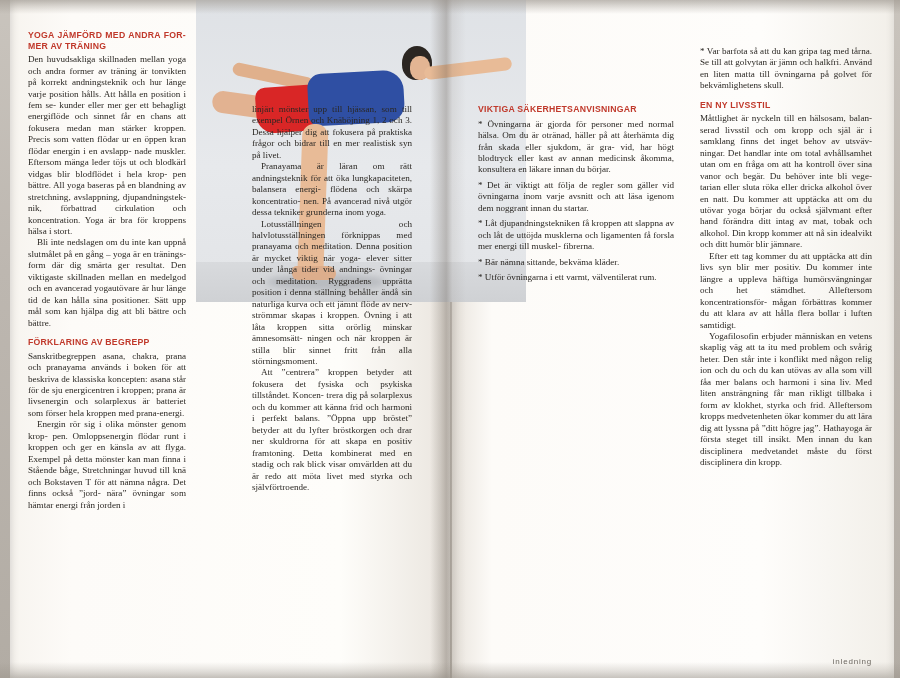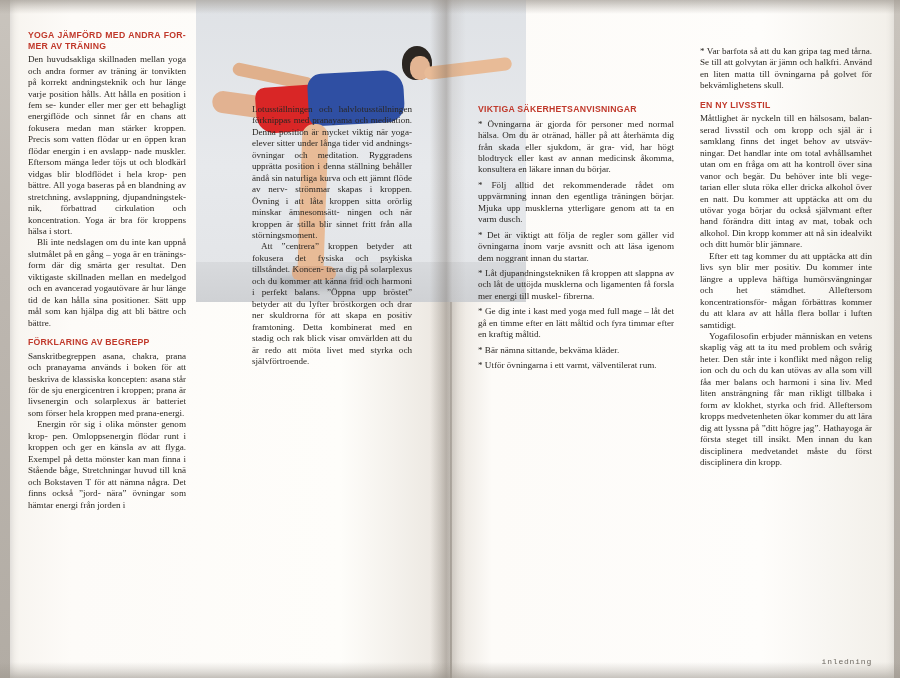--- a/index.html
+++ b/index.html
@@ -167,21 +167,21 @@
 
   .bullets p { text-indent: 0 !important; margin-top: 4px; }
 
   .folio {
     position: absolute;
     right: 28px;
     bottom: 12px;
     font-size: 8px;
     letter-spacing: .8px;
     color: #6d6861;
-    font-family: Liberation Mono, monospace;
+    font-family: Liberation Sans, sans-serif;
   }
 </style>
 </head>
 <body>
 
 <div id="page">
   <div class="backdrop"></div>
 
   <div class="page-left"></div>
   <div class="page-right"></div>
@@ -207,31 +207,31 @@
   <div class="col" id="col-1">
     <h2 class="head">YOGA JÄMFÖRD MED ANDRA FOR- MER AV TRÄNING</h2>
     <p class="noindent">Den huvudsakliga skillnaden mellan yoga och andra former av träning är tonvikten på korrekt andningsteknik och hur länge varje position hålls. Att hålla en position i fem se- kunder eller mer ger ett behagligt energiflöde och sinnet får en chans att fokusera medan man stärker kroppen. Precis som vatten flödar ur en öppen kran flödar energin i en avslapp- nade muskler. Eftersom mänga leder töjs ut och blodkärl vidgas blir blodflödet i hela krop- pen bättre. All yoga baseras på en blandning av stretchning, avslappning, djupandningstek- nik, förbattrad cirkulation och koncentration. Yoga är bra för kroppens hälsa i stort.</p>
     <p>Bli inte nedslagen om du inte kan uppnå slutmålet på en gång – yoga är en tränings- form där dig smärta ger resultat. Den viktigaste skillnaden mellan en medelgod och en avancerad yogautövare är hur länge tid de kan hålla sina positioner. Sätt upp mål som kan hjälpa dig att bli bättre och bättre.</p>
     <h2 class="head spaced">FÖRKLARING AV BEGREPP</h2>
     <p class="noindent">Sanskritbegreppen asana, chakra, prana och pranayama används i boken för att beskriva de klassiska koncepten: asana står för de sju energicentren i kroppen; prana är livsenergin och solarplexus är batteriet som förser hela kroppen med prana-energi.</p>
     <p>Energin rör sig i olika mönster genom krop- pen. Omloppsenergin flödar runt i kroppen och ger en känsla av att flyga. Exempel på detta mönster kan man finna i Stående båge, Stretchningar huvud till knä och Bokstaven T för att nämna några. Det finns också ”jord- nära” övningar som hämtar energi från jorden i</p>
   </div>
 
   <div class="col" id="col-2">
+    <p class="noindent">linjärt mönster upp till hjässan, som till exempel Örnen och Knäböjning 1, 2 och 3. Dessa hjälper dig att fokusera på praktiska frågor och bidrar till en mer realistisk syn på livet.</p>
+    <p>Pranayama är läran om rätt andningsteknik för att öka lungkapaciteten, balansera energi- flödena och skärpa koncentratio- nen. På avancerad nivå utgör dessa tekniker grunderna inom yoga.</p>
     <p>Lotusställningen och halvlotusställningen förknippas med pranayama och meditation. Denna position är mycket viktig när yoga- elever sitter under långa tider vid andnings- övningar och meditation. Ryggradens upprätta position i denna ställning behåller ändå sin naturliga kurva och ett jämnt flöde av nerv- strömmar skapas i kroppen. Övning i att låta kroppen sitta orörlig minskar ämnesomsätt- ningen och när kroppen är stilla blir sinnet fritt från alla störningsmoment.</p>
     <p>Att ”centrera” kroppen betyder att fokusera det fysiska och psykiska tillståndet. Koncen- trera dig på solarplexus och du kommer att känna frid och harmoni i perfekt balans. ”Öppna upp bröstet” betyder att du lyfter bröstkorgen och drar ner skuldrorna för att skapa en positiv framtoning. Detta kombinerat med en stadig och rak blick visar omvärlden att du är redo att möta livet med styrka och självförtroende.</p>
   </div>
 
   <div class="col bullets" id="col-3">
     <h2 class="head">VIKTIGA SÄKERHETSANVISNINGAR</h2>
     <p>* Övningarna är gjorda för personer med normal hälsa. Om du är otränad, häller på att återhämta dig från skada eller sjukdom, är gra- vid, har högt blodtryck eller kast av annan medicinsk åkomma, konsultera en läkare innan du börjar.</p>
-    <p>* Följ alltid det rekommenderade rådet om uppvärmning innan den egentliga träningen börjar. Mjuka upp musklerna ytterligare genom att ta en varm dusch.</p>
     <p>* Det är viktigt att följa de regler som gäller vid övningarna inom varje avsnitt och att läsa igenom dem noggrant innan du startar.</p>
     <p>* Låt djupandningstekniken få kroppen att slappna av och låt de uttöjda musklerna och ligamenten få forsla mer energi till muskel- fibrerna.</p>
-    <p>* Ge dig inte i kast med yoga med full mage – låt det gå en timme efter en lätt måltid och fyra timmar efter en kraftig måltid.</p>
     <p>* Bär nämna sittande, bekväma kläder.</p>
     <p>* Utför övningarna i ett varmt, välventilerat rum.</p>
   </div>
 
   <div class="col" id="col-4">
     <p class="noindent">* Var barfota så att du kan gripa tag med tårna. Se till att golvytan är jämn och halkfri. Använd en liten matta till övningarna på golvet för bekvämlighetens skull.</p>
     <h2 class="head spaced">EN NY LIVSSTIL</h2>
     <p class="noindent">Måttlighet är nyckeln till en hälsosam, balan- serad livsstil och om kropp och själ är i samklang finns det inget behov av utsväv- ningar. Det handlar inte om total avhållsamhet utan om en fråga om att ha kontroll över sina vanor och begär. Du behöver inte bli vege- tarian eller sluta röka eller dricka alkohol över en natt. Du kommer att upptäcka att om du utövar yoga börjar du också självmant efter hand förändra ditt intag av mat, tobak och alkohol. Din kropp kommer att nå sin idealvikt och ditt humör blir jämnare.</p>
     <p>Efter ett tag kommer du att upptäcka att din livs syn blir mer positiv. Du kommer inte längre a uppleva häftiga humörsvängningar och het stämdhet. Alleftersom koncentrationsför- mågan förbättras kommer du att klara av att hålla flera bollar i luften samtidigt.</p>
     <p>Yogafilosofin erbjuder människan en vetens skaplig väg att ta itu med problem och svårig heter. Den står inte i konflikt med någon relig ion och du och du kan utövas av alla som vill fåa mer balans och harmoni i sina liv. Med liten ansträngning får man rikligt tillbaka i form av klokhet, styrka och frid. Alleftersom kropps medvetenheten ökar kommer du att lära dig att lyssna på ”ditt högre jag”. Hathayoga är första steget till insikt. Men innan du kan disciplinera medvetandet måste du först disciplinera din kropp.</p>

